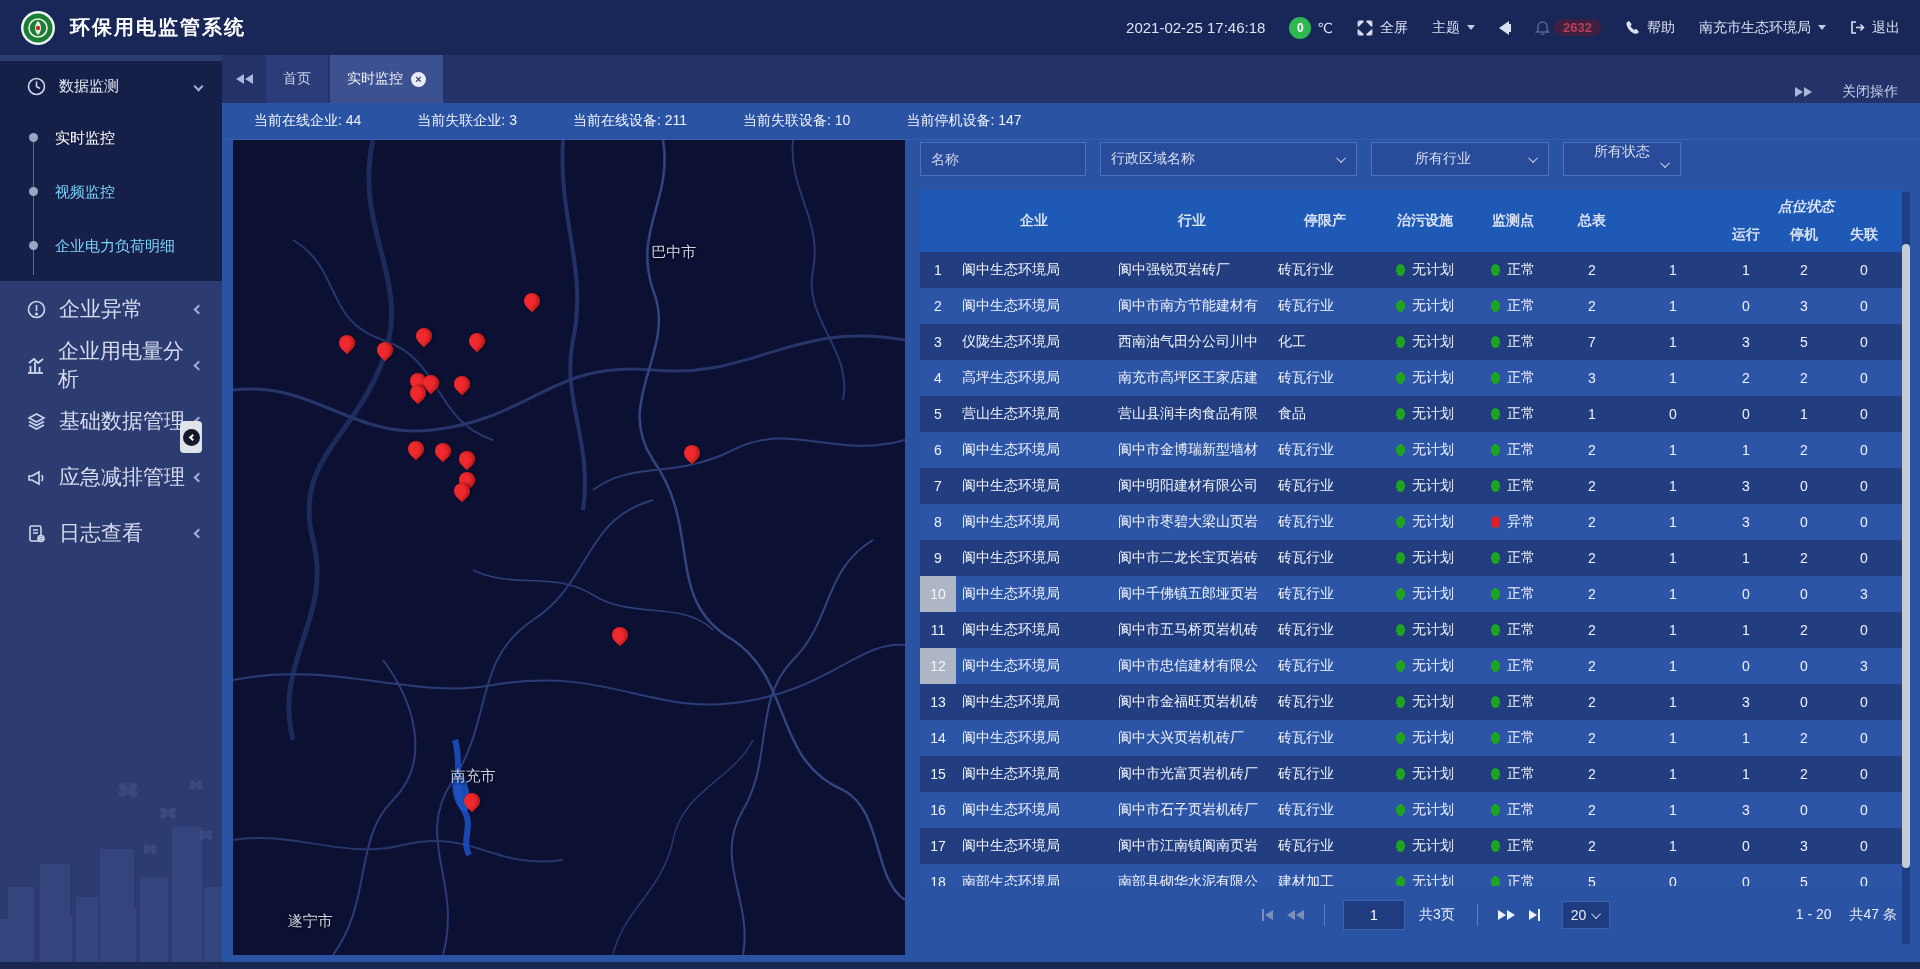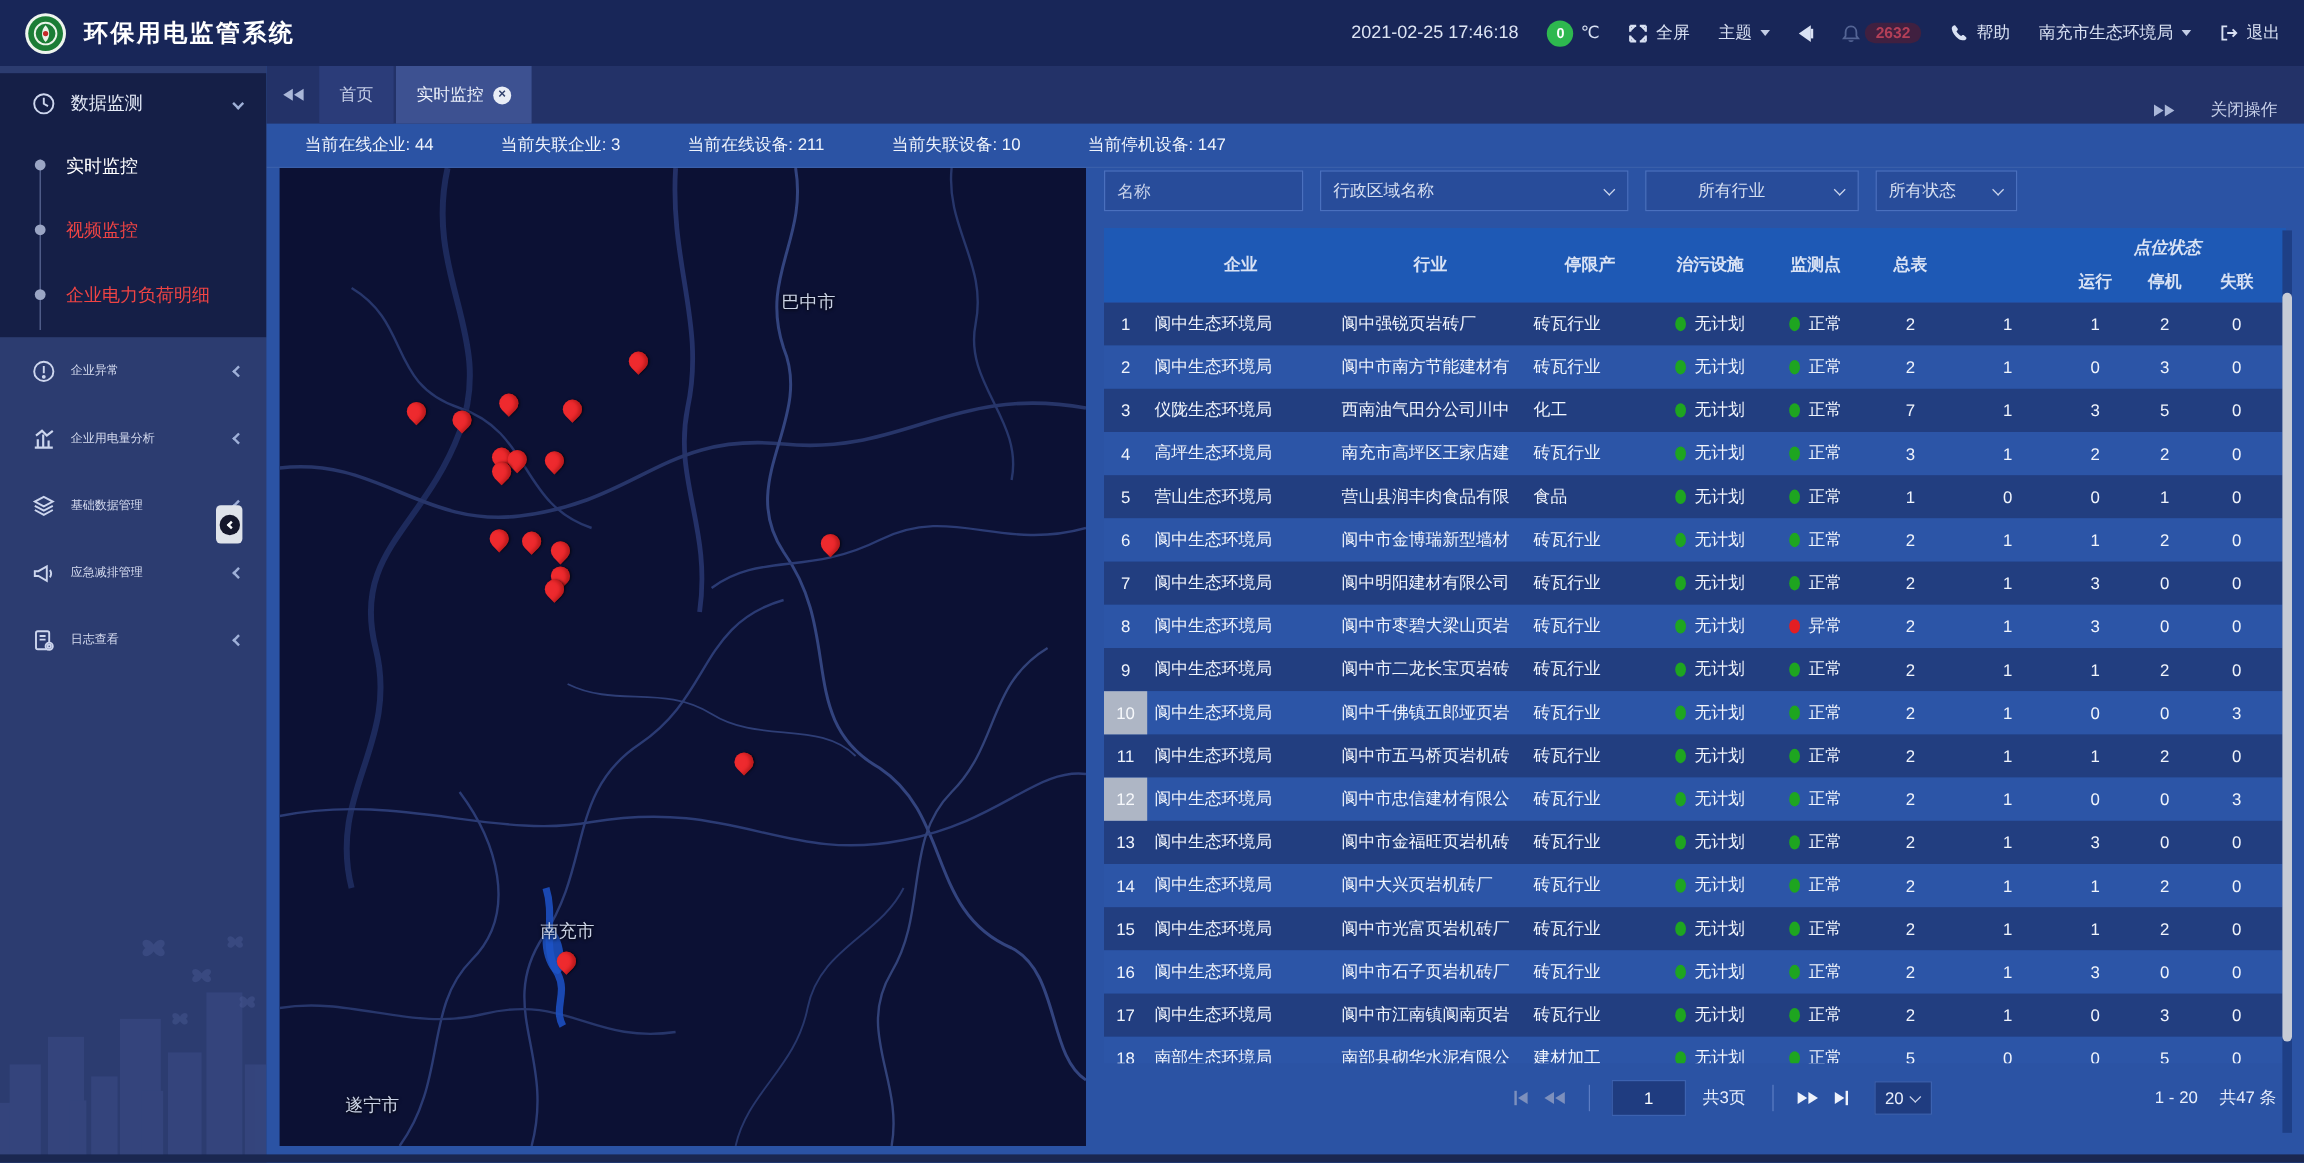--- a/index.html
+++ b/index.html
@@ -26,25 +26,25 @@
   
   .sidebar { position:absolute; top:55px; left:0; width:222px; bottom:0; background:#2c3c70; overflow:hidden; z-index:20; }
   .menu { position:relative; padding-top:6px; }
   .menu-block-expanded { background:#151f47; position:relative; padding-bottom:8px; }
   .group-header { height:50px; display:flex; align-items:center; padding:0 20px 0 26px; color:#e4eaf7; font-size:15px; cursor:pointer; }
   .g-icon { width:20px; height:20px; margin-right:13px; display:flex; align-items:center; justify-content:center; color:#cdd6ee; }
   .chev { width:7px; height:7px; display:inline-block; }
   .cv-down { border-right:2px solid #9fb0d8; border-bottom:2px solid #9fb0d8; transform:rotate(45deg); }
   .cv-left { border-left:2px solid #9fb0d8; border-bottom:2px solid #9fb0d8; transform:rotate(45deg); }
   .g-chev { margin-left:auto; }
-  .sub-item { height:54px; display:flex; align-items:center; padding-left:55px; color:#ef4444; font-size:15px; position:relative; cursor:pointer; }
+  .sub-item { height:54px; display:flex; align-items:center; padding-left:55px; color:#7dd3fc; font-size:15px; position:relative; cursor:pointer; }
   .sub-item.active { color:#ffffff; }
   .bullet { position:absolute; left:29px; top:50%; margin-top:-5px; width:9px; height:9px; border-radius:50%; background:#9aa5c4; }
   .vline { position:absolute; left:33px; top:72px; bottom:6px; width:1px; background:#5d6a97; }
-  .group { height:56px; display:flex; align-items:center; padding:0 20px 0 26px; color:#d6dcf0; font-size:10px; cursor:pointer; }
+  .group { height:56px; display:flex; align-items:center; padding:0 20px 0 26px; color:#d6dcf0; font-size:21px; cursor:pointer; }
   .skyline { position:absolute; bottom:0; left:0; }
 
   
   .tabbar { position:absolute; left:222px; top:55px; right:0; height:48px; background:#233268; display:flex; align-items:stretch; z-index:10; }
   .tab-scroll { width:44px; display:flex; align-items:center; justify-content:center; gap:1px; color:#aab7d8; cursor:pointer; }
   .tabs { display:flex; }
   .tab { display:flex; align-items:center; gap:8px; padding:0 17px; background:#2b3c79; color:#c6cfe8; font-size:14px; margin-right:2px; cursor:pointer; }
   .tab.active { background:#3d5191; color:#ecf0fa; }
   .tab-close { width:15px; height:15px; border-radius:50%; background:#e9edf6; color:#32426f; font-size:11px; line-height:15px; text-align:center; font-weight:bold; }
   .tab-right { margin-left:auto; display:flex; align-items:center; gap:30px; padding-right:22px; color:#c6cfe8;margin-top:25px; }
@@ -62,21 +62,21 @@
   .map-collapse { position:absolute; left:180px; top:421px; width:22px; height:32px; background:#dfe3ea; border:none; border-radius:4px; display:flex; align-items:center; justify-content:center; cursor:pointer; z-index:25; }
   .map-collapse .circ { width:17px; height:17px; border-radius:50%; background:#15172b; display:flex; align-items:center; justify-content:center; }
   .map-collapse .cv-left { border-color:#ffffff; width:5px; height:5px; margin-left:2px; }
 
   
   .rpanel { position:absolute; left:920px; top:140px; width:985px; bottom:0; }
   .filters { display:flex; height:34px; margin-top:2px; }
   .fbox { display:flex; align-items:center; padding:0 10px; background:#284c9a; border:1px solid #4a70be; color:#d7dff1; font-size:14px; margin-right:14px; cursor:pointer; }
   .f-name { width:166px; background:#284c9a; border:1px solid #4a70be; color:#e6ecf8; font-size:14px; padding:0 10px; margin-right:14px; font-family:inherit; }
   .f-name::placeholder { color:#c8d2ea; }
-  .f-region { width:257px; } .f-industry { width:178px;padding-left:43px; } .f-status { width:118px; }
+  .f-region { width:257px; } .f-industry { width:178px;padding-left:43px; } .f-status { width:118px;flex-direction:column; }
   .sel-caret { width:7px; height:7px; border-right:1.6px solid #cdd6ec; border-bottom:1.6px solid #cdd6ec; transform:rotate(45deg) translate(-2px,0); margin-left:auto; }
 
   .thead { margin-top:14px; height:62px; background:#1e59b5; display:grid; grid-template-columns:36px 156px 160px 106px 94px 82px 76px 86px 60px 56px 64px; grid-template-rows:28px 34px; color:#d9e2f4; font-size:14px; font-weight:bold; }
   .th { grid-row:1/3; display:flex; align-items:center; justify-content:center; }
   .th-group { grid-row:1; display:flex; align-items:flex-end; justify-content:center; font-style:italic; padding-bottom:2px; }
   .th-sub { grid-row:2; display:flex; align-items:center; justify-content:center; }
 
   .tbody { height:634px; overflow:hidden; }
   .tr { display:grid; grid-template-columns:36px 156px 160px 106px 94px 82px 76px 86px 60px 56px 64px; height:36px; align-items:stretch; font-size:14px; color:#f0f4fc; cursor:pointer; }
   .tr:nth-child(odd) { background:#223e80; }

